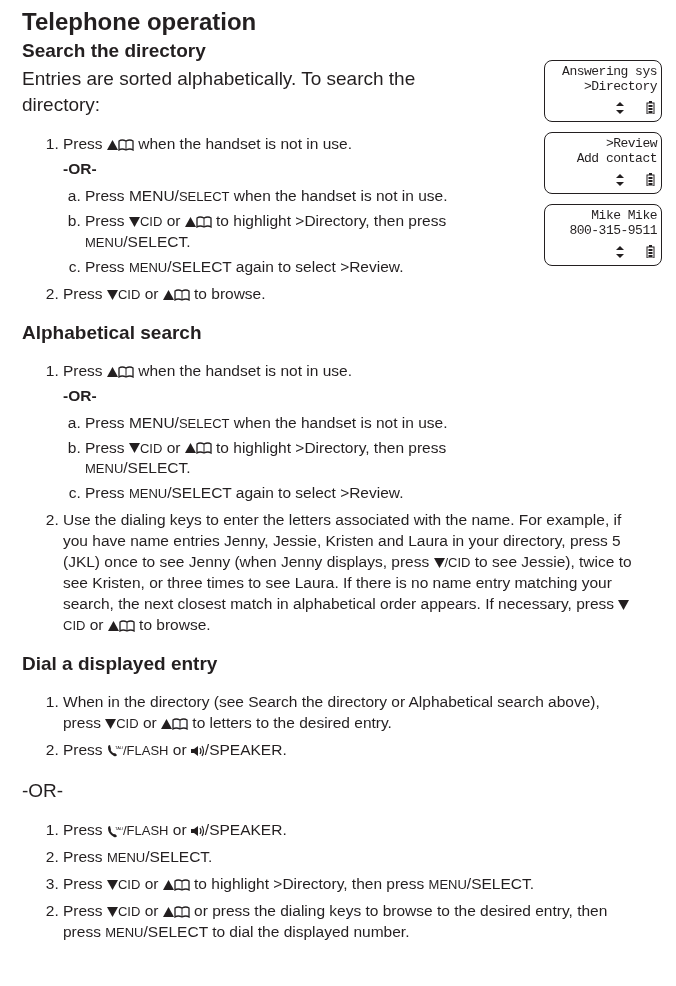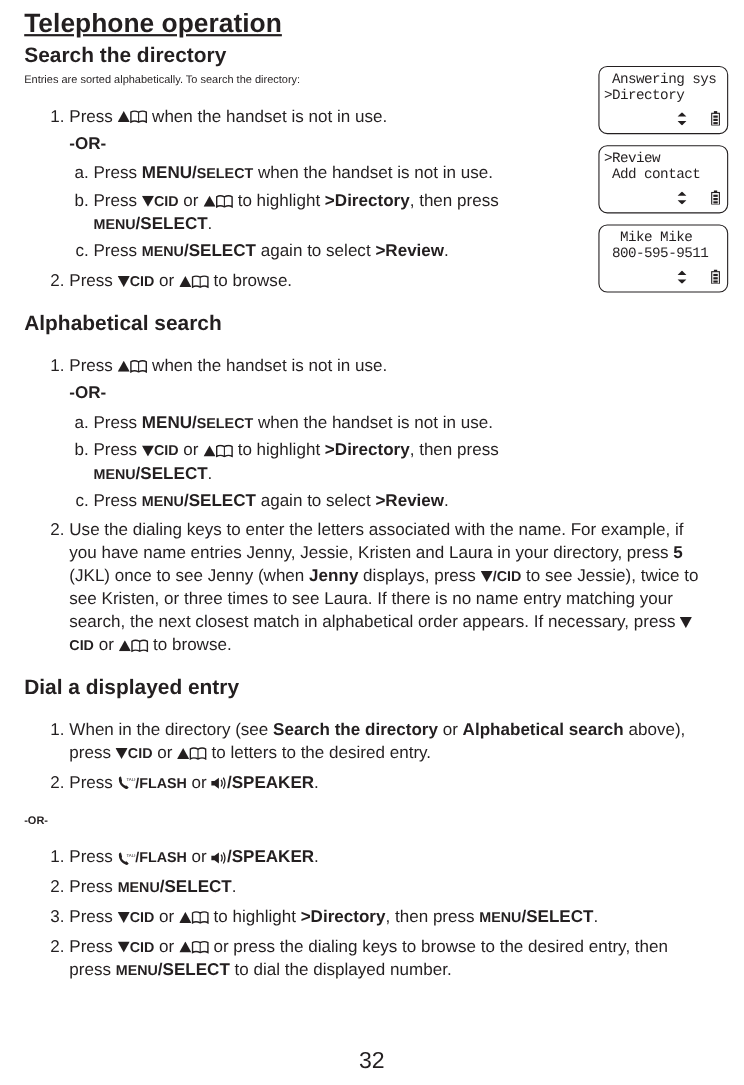--- a/index.html
+++ b/index.html
@@ -13,34 +13,33 @@
   .page {
     padding: 8px 22px 0 22px;
     box-sizing: border-box;
     width: 676px;
     position: relative;
   }
   h1.title {
     font-size: 24px;
     font-weight: bold;
     margin: 0 0 4px 0;
-    text-decoration: underline;
   }
   h2.sub {
     font-size: 19px;
     font-weight: bold;
     margin: 0 0 4px 0;
   }
   h2.sub2 {
     font-size: 19px;
     font-weight: bold;
     margin: 14px 0 4px 0;
   }
   p.lead {
-    font-size: 10px;
+    font-size: 19px;
     margin: 0 0 6px 0;
     line-height: 1.35;
   }
   ol.main {
     margin: 17px;
     padding-left: 24px;
     font-size: 15.5px;
   }
   ol.main > li {
     margin-bottom: 6px;
@@ -52,21 +51,21 @@
     padding-left: 22px;
   }
   ol.sub > li {
     margin-bottom: 4px;
     line-height: 1.35;
   }
   .or {
     font-weight: bold;
     margin: 4px 0 6px 0;
   }
-  .bold { font-weight: bold; }
+  .bold { font-weight: normal; }
   .icon { display: inline-block; vertical-align: middle; line-height: 0; }
   .pageno {
     text-align: center;
     font-size: 21px;
     margin-top: 60px;
     padding-bottom: 20px;
   }
   
   .lcd-stack {
     position: absolute;
@@ -81,21 +80,21 @@
     margin-bottom: 10px;
     height: 62px;
     box-sizing: border-box;
     font-family: "Courier New", monospace;
     font-size: 13px;
     line-height: 1.15;
     text-align: left;
     letter-spacing: -0.5px;
     position: relative;
   }
-  .lcd .line { white-space: pre; }
+  .lcd .line { white-space: pre; text-align: right; }
   .lcd-icons {
     position: absolute;
     bottom: 3px;
     left: 0;
     right: 0;
     text-align: right;
     padding-right: 6px;
     font-family: Arial, sans-serif;
   }
   .lcd-icons .arrows {
@@ -149,21 +148,21 @@
               <rect x="1" y="2" width="7" height="11" fill="none" stroke="#231f20" stroke-width="1"></rect>
               <rect x="2.5" y="4" width="4" height="2" fill="#231f20"></rect>
               <rect x="2.5" y="7" width="4" height="2" fill="#231f20"></rect>
               <rect x="2.5" y="10" width="4" height="2" fill="#231f20"></rect>
             </svg>
         </span>
       </div>
     </div>
     <div class="lcd">
       <div class="line">  Mike Mike</div>
-      <div class="line"> 800-595-9511</div>
+      <div class="line"> 800-315-9511</div>
       <div class="lcd-icons">
         <span class="arrows">
           <svg width="10" height="12" viewBox="0 0 10 12">
               <polygon points="5,0 9,4 1,4" fill="#231f20"></polygon>
               <polygon points="5,12 9,8 1,8" fill="#231f20"></polygon>
             </svg>
         </span>
         <span>
           <svg width="9" height="13" viewBox="0 0 9 13">
               <rect x="3" y="0" width="3" height="2" fill="#231f20"></rect>

